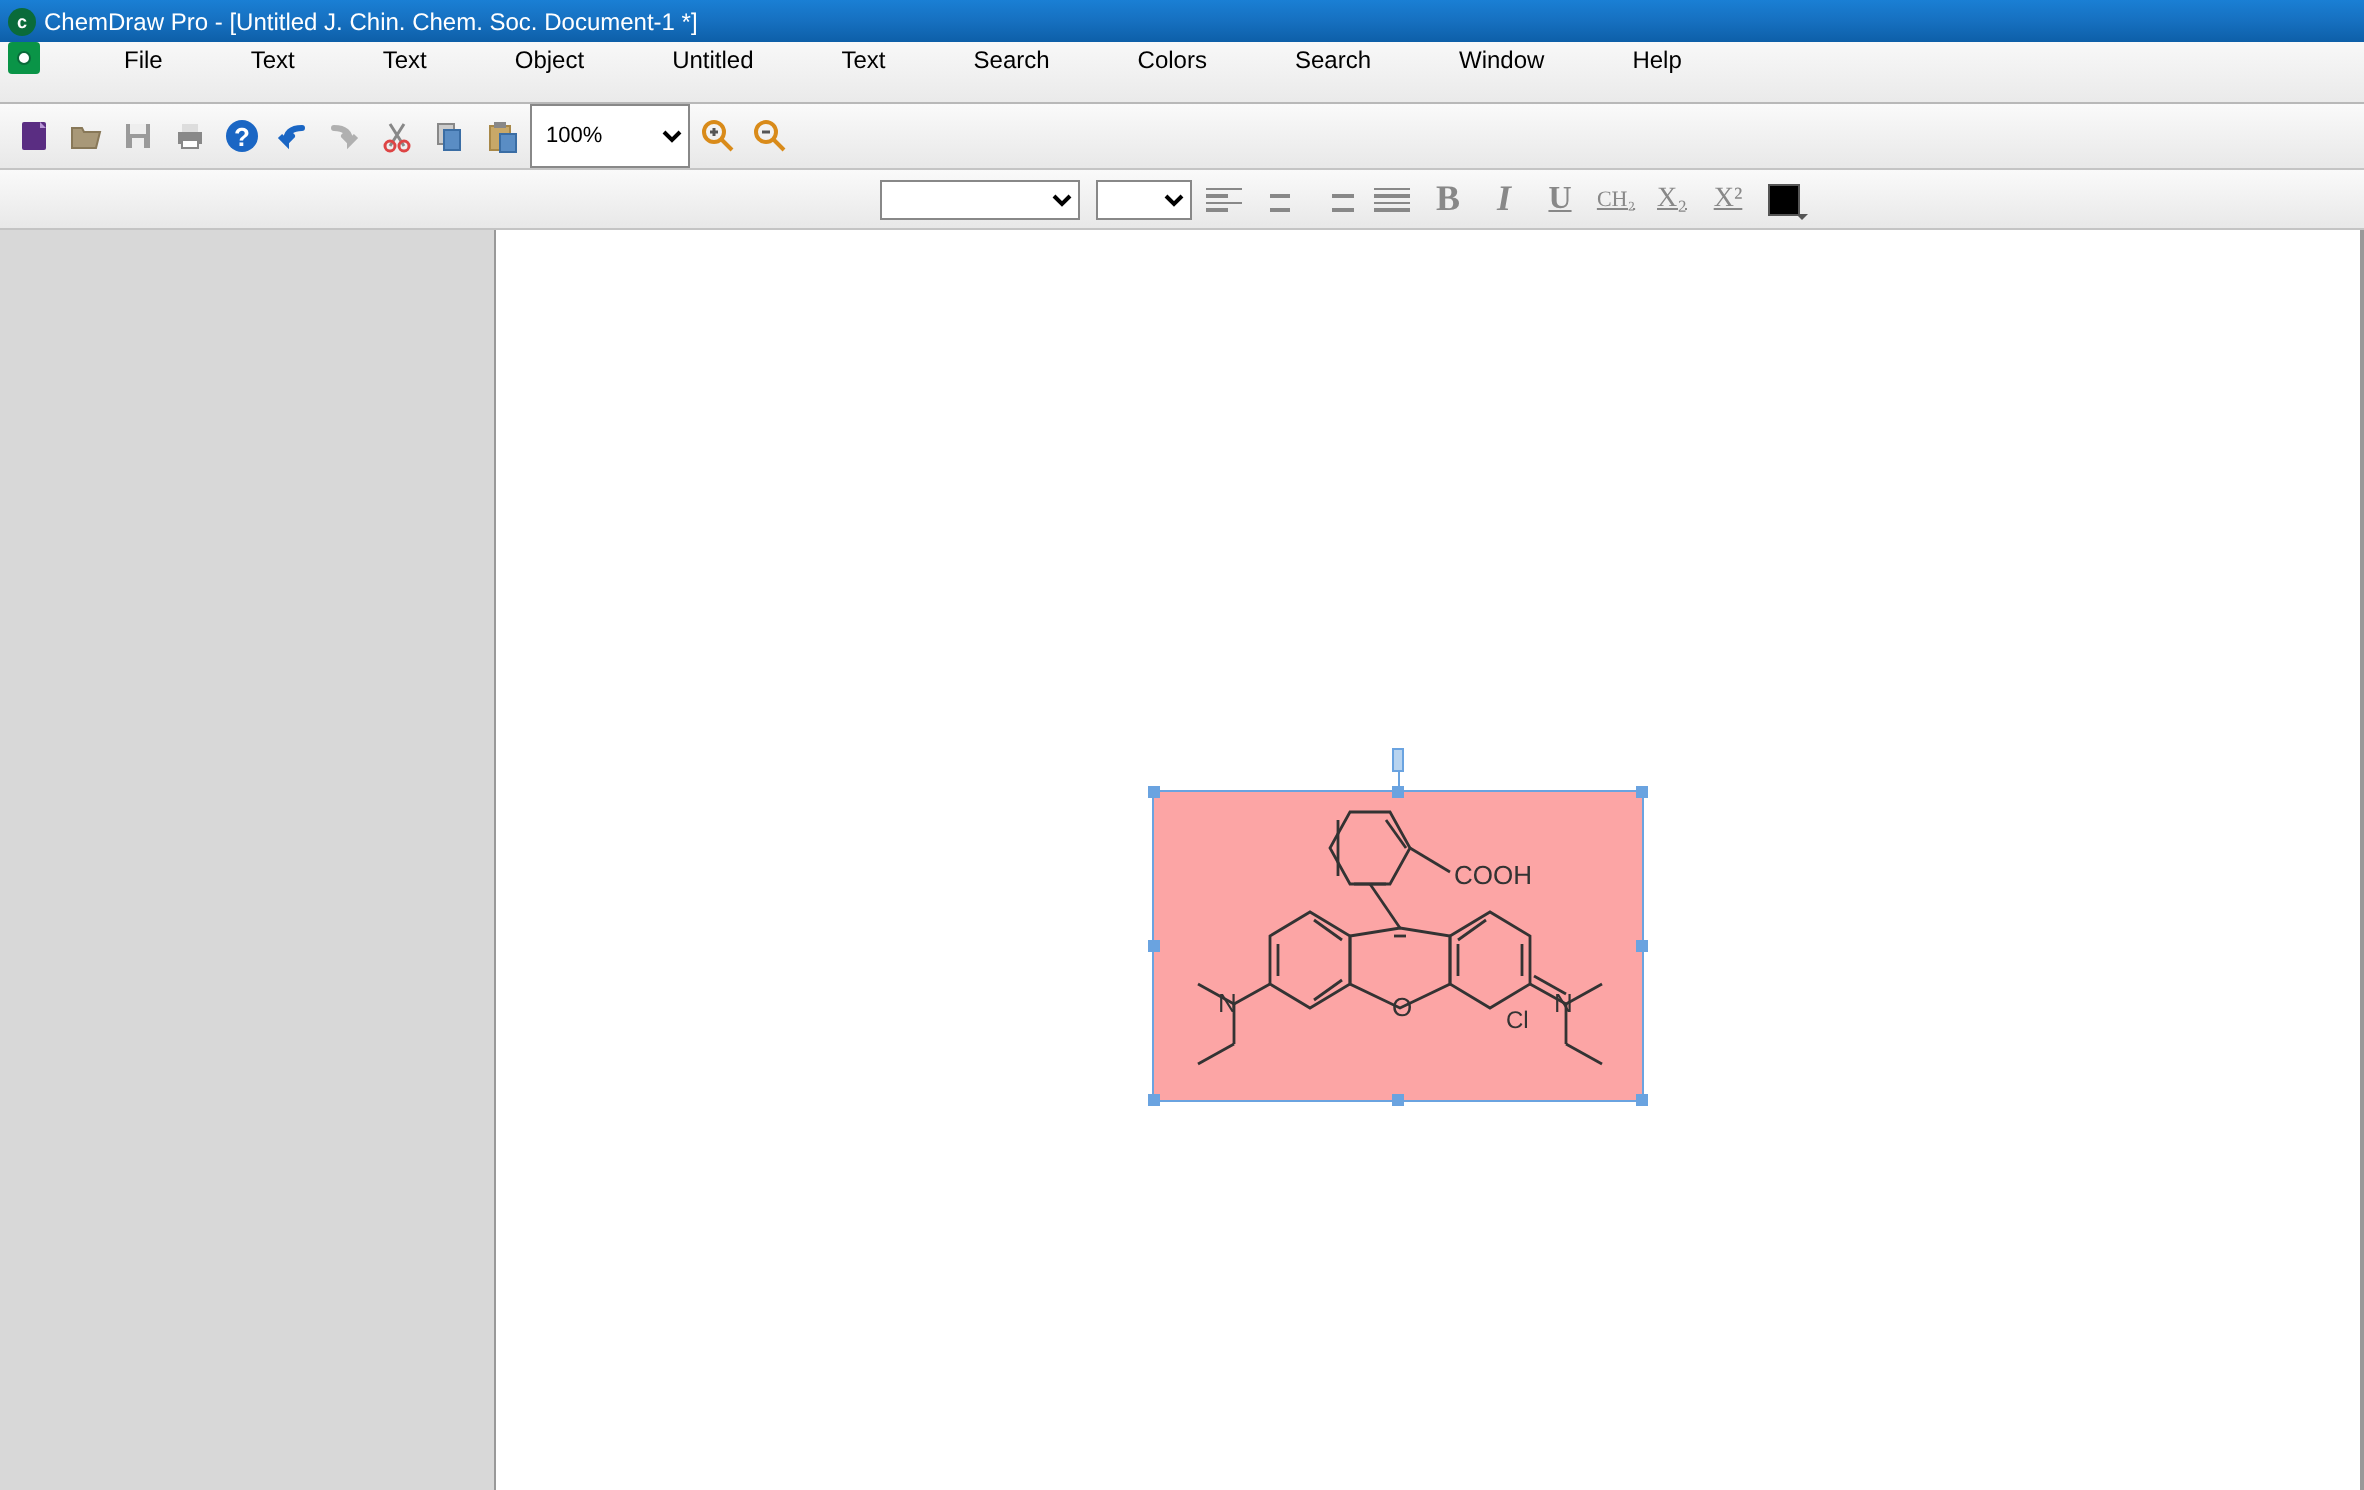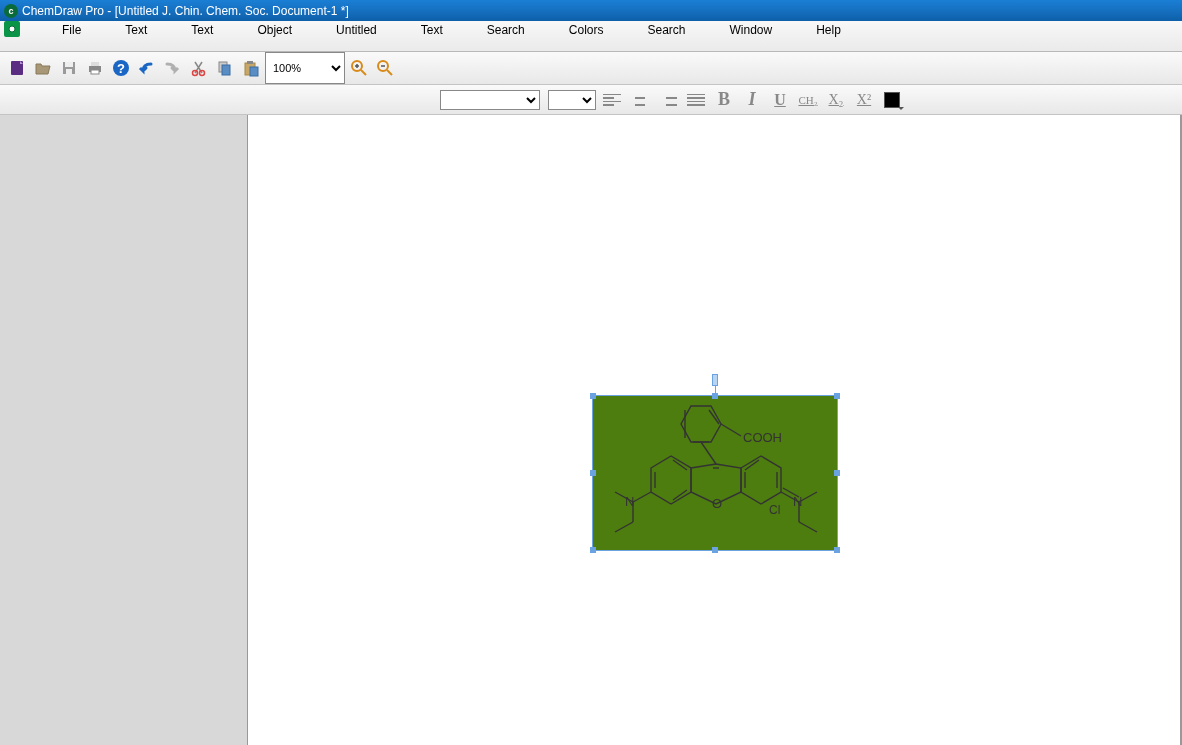--- a/index.html
+++ b/index.html
@@ -25,21 +25,21 @@
 .fmt-btn.italic { font-style: italic; font-size: 18px; font-weight:bold; }
 .fmt-btn.underline { text-decoration: underline; font-size: 16px; font-weight:bold; }
 .fmt-btn.small { font-size: 11px; text-decoration: underline; }
 .color-sw { width: 16px; height: 16px; background: #000; border:1px solid #555; margin-left:4px; position:relative; }
 .color-sw::after { content:''; position:absolute; right:-5px; bottom:-3px; width:0; height:0; border-left:3px solid transparent; border-right:3px solid transparent; border-top:3px solid #555; }
 
 .workspace { display: flex; height: calc(745px - 105px); }
 .left-panel { width: 248px; background: #d8d8d8; border-right: 1px solid #999; }
 .canvas-area { flex: 1; background: #fff; position: relative; overflow: auto; border-right: 2px solid #999; }
 
-.chem-selection { position: absolute; left: 344px; top: 280px; width: 246px; height: 156px; border: 1px solid #6aa3e0; background: #4d7c0f; }
+.chem-selection { position: absolute; left: 328px; top: 280px; width: 246px; height: 156px; border: 1px solid #6aa3e0; background: #fca5a5; }
 .chem-selection .handle { position: absolute; width: 6px; height: 6px; background: #6aa3e0; }
 .h-nw { top:-3px; left:-3px; } .h-ne { top:-3px; right:-3px; }
 .h-sw { bottom:-3px; left:-3px; } .h-se { bottom:-3px; right:-3px; }
 .h-n { top:-3px; left:50%; margin-left:-3px; } .h-s { bottom:-3px; left:50%; margin-left:-3px; }
 .h-w { left:-3px; top:50%; margin-top:-3px; } .h-e { right:-3px; top:50%; margin-top:-3px; }
 .rot-handle { position:absolute; top:-22px; left:50%; margin-left:-3px; width:6px; height:12px; background:#b8d4f0; border:1px solid #6aa3e0; }
 .rot-line { position:absolute; top:-12px; left:50%; width:1px; height:12px; background:#6aa3e0; }
 
 .align-icon { display:flex; flex-direction:column; gap:2px; width:18px; }
 .align-icon span { height:1.5px; background:#888; }

